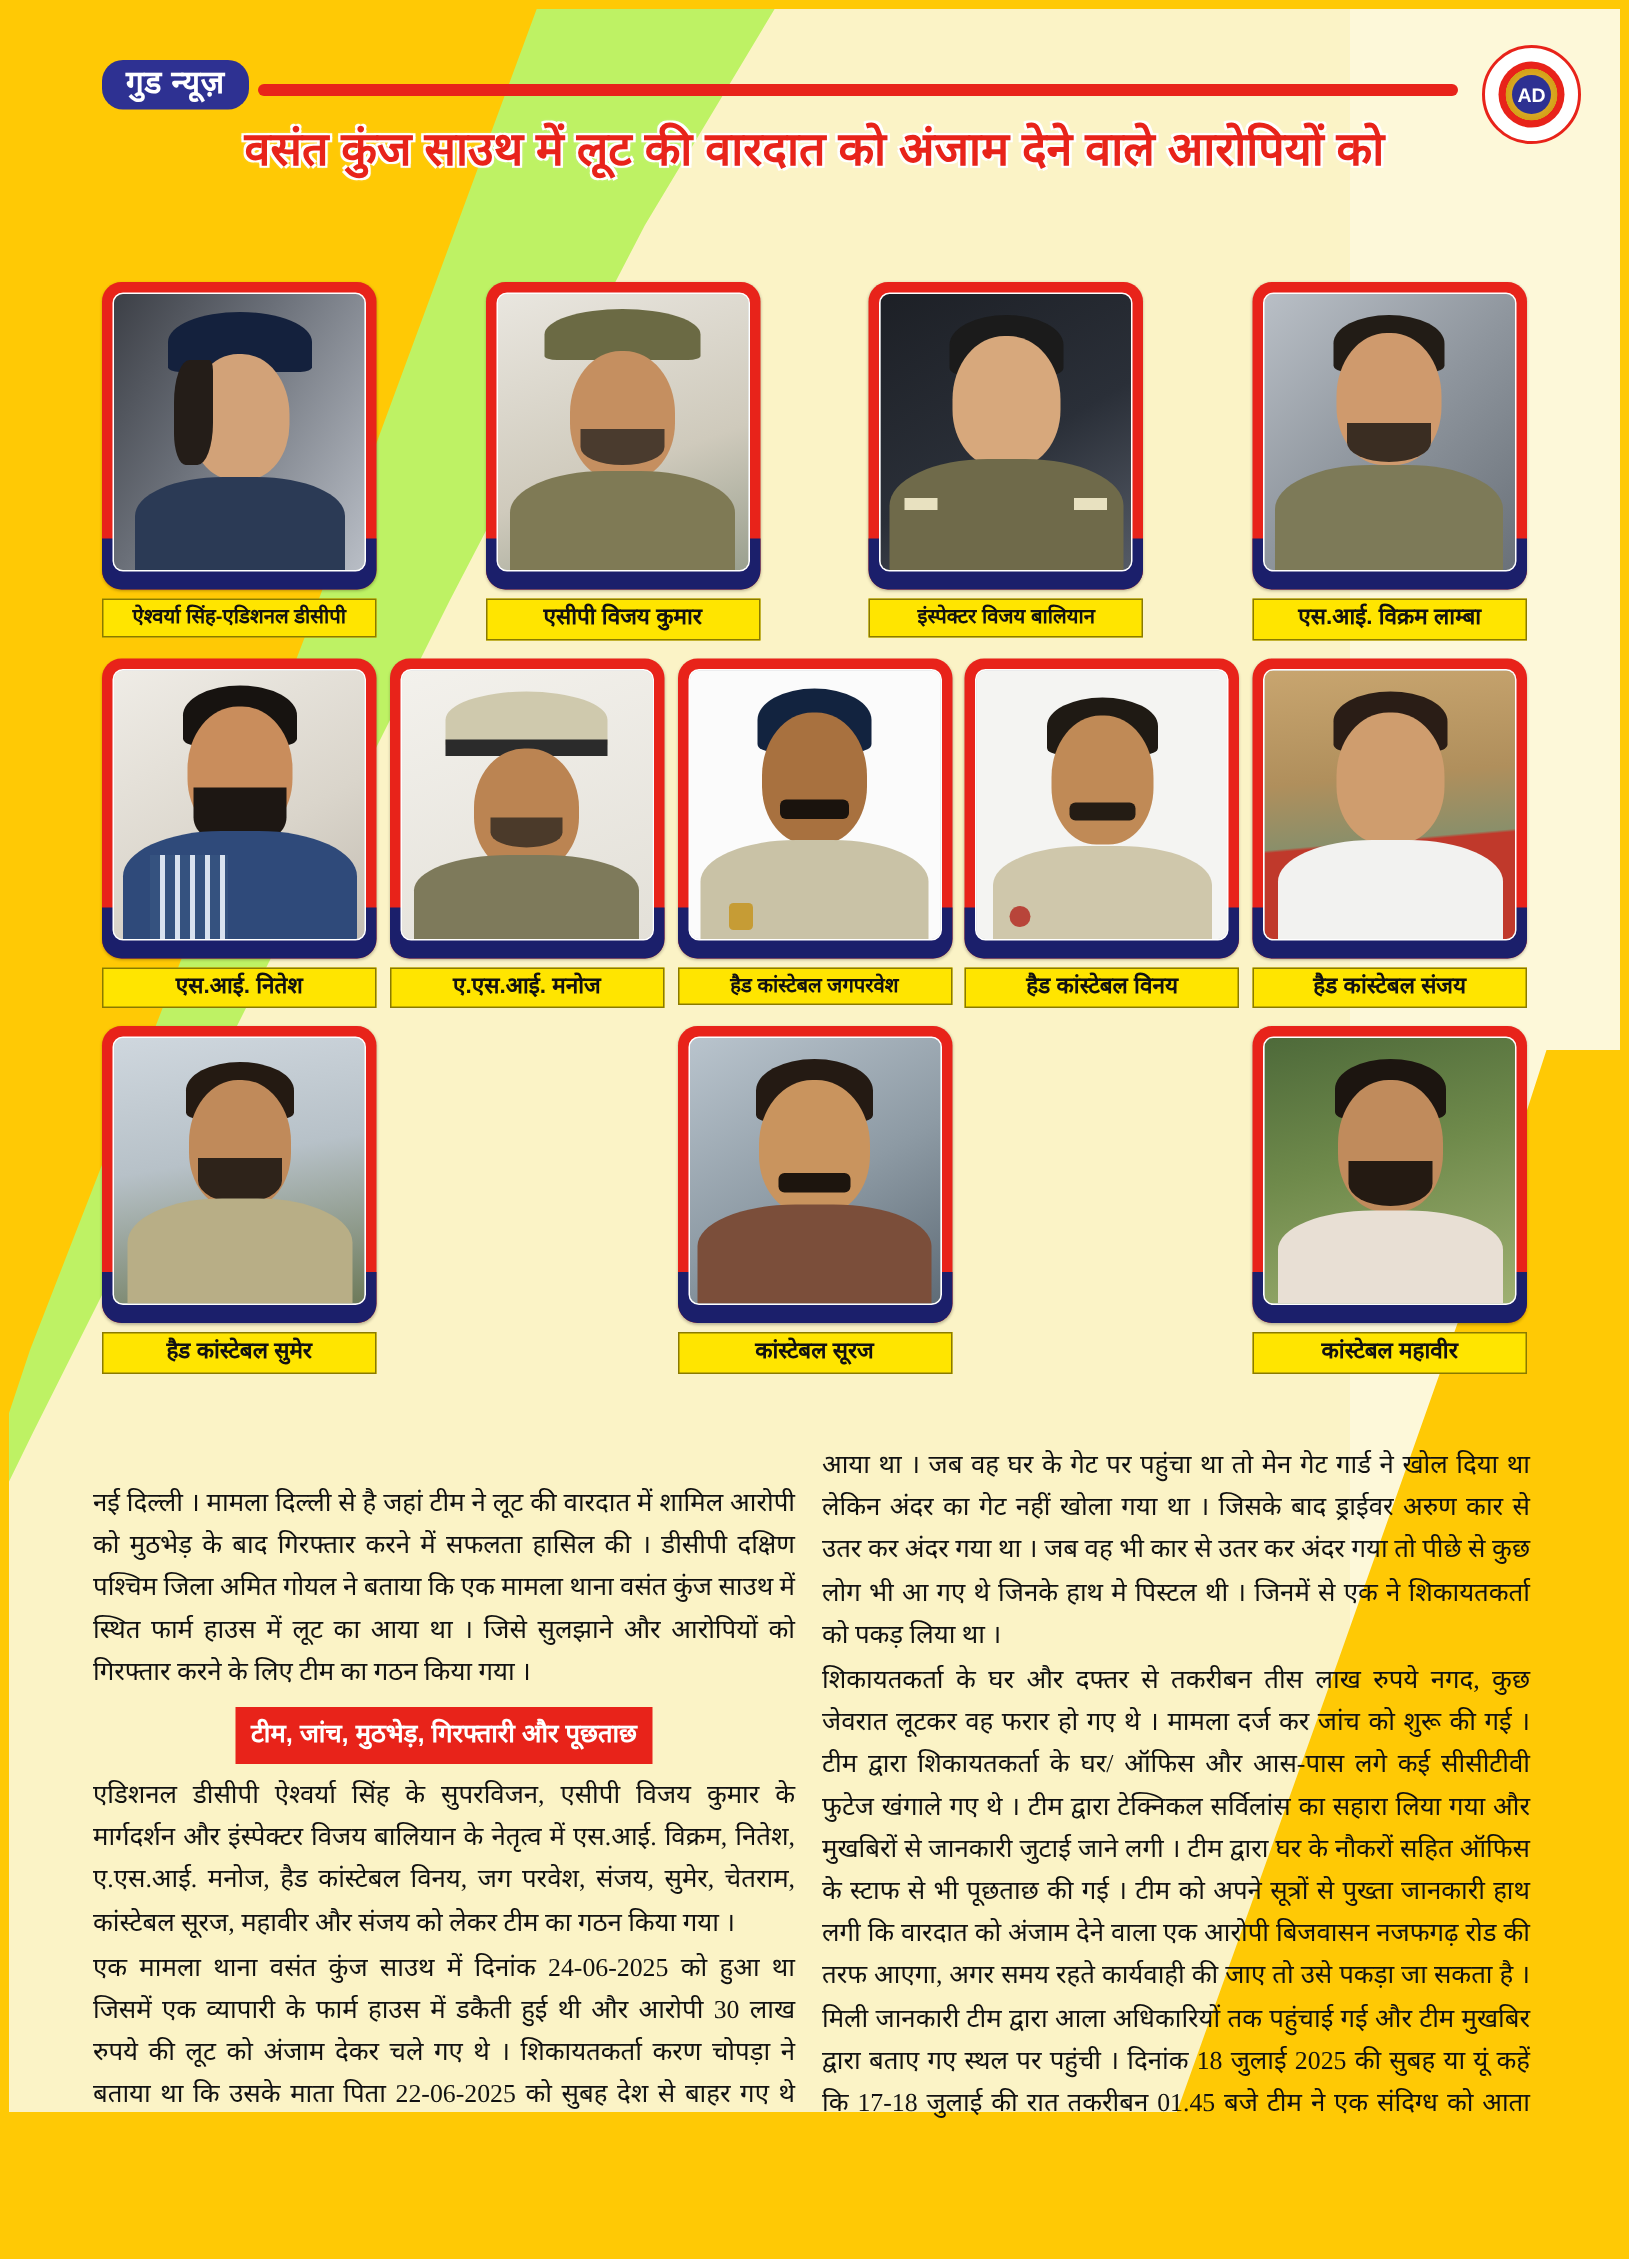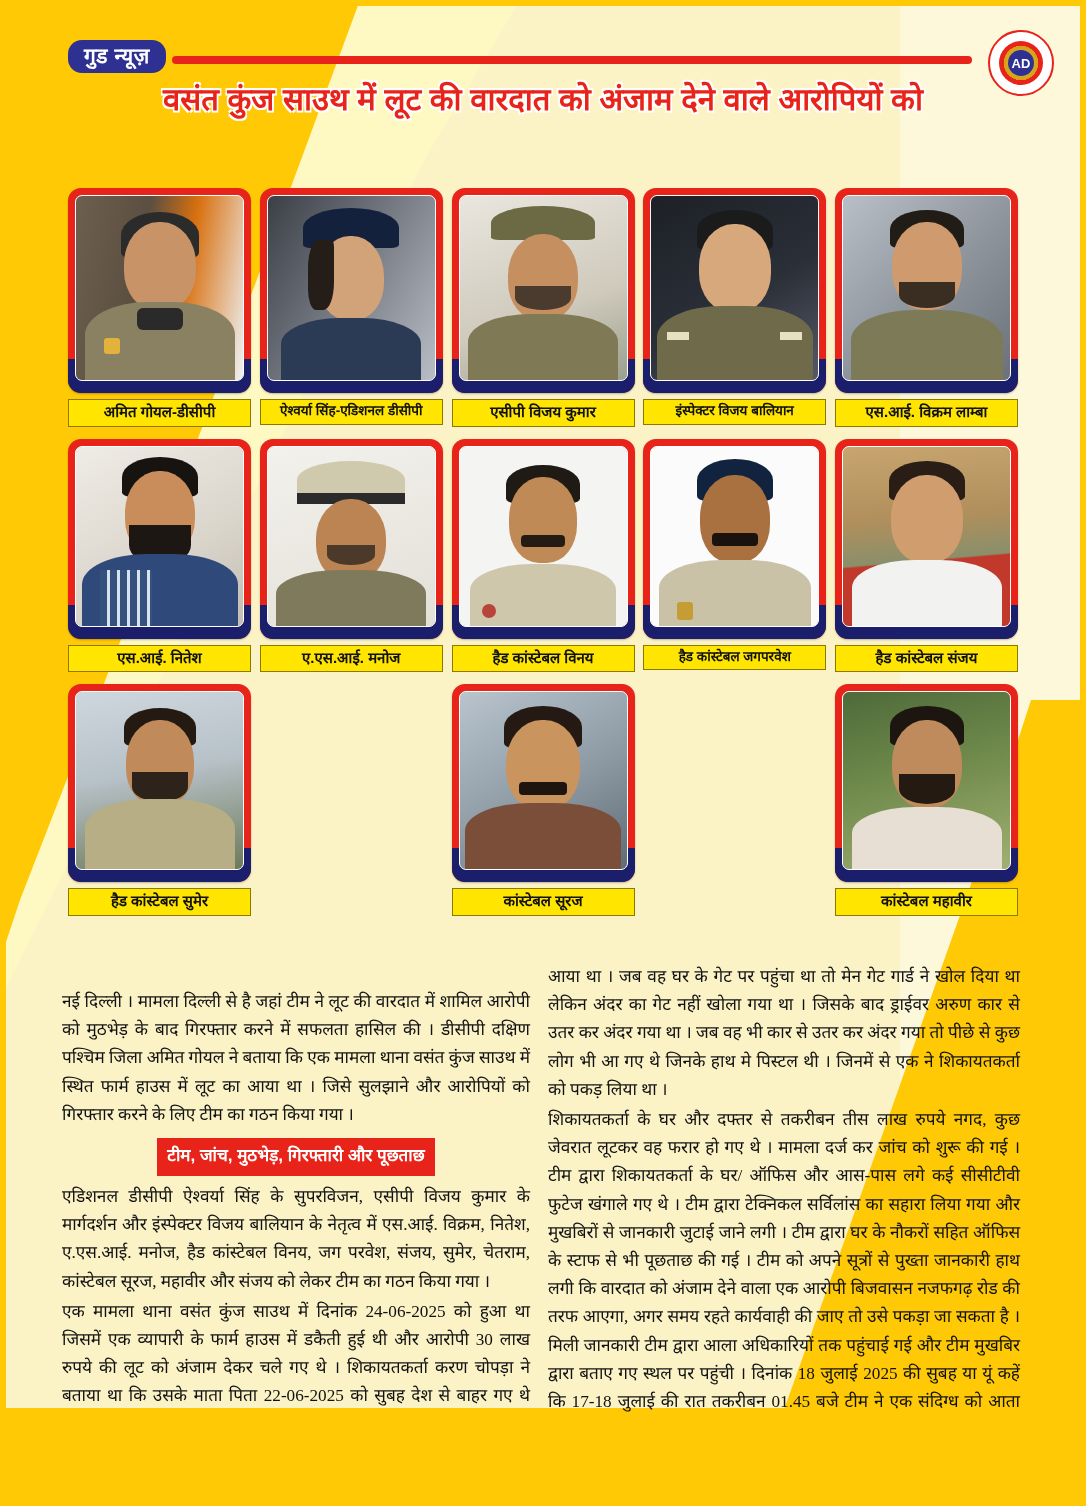--- a/index.html
+++ b/index.html
@@ -4,21 +4,21 @@
 <style>
   html,body{margin:0;padding:0;}
   body{
     width:1086px;height:1506px;
     font-family:"Liberation Serif","DejaVu Serif",serif;
     background:#FFC905;
     overflow:hidden;
   }
   #page{
     position:relative;width:1086px;height:1414px;overflow:hidden;
-    background:#fef9c3;
+    background:#bef264;
   }
   
   .bg-cream{
     position:absolute;inset:0;
     background:#FBF3C6;
     clip-path:polygon(
       
       1086px 0px, 1086px 830px,
       980px 1020px, 930px 1200px, 905px 1345px, 900px 1460px,
       1086px 1460px, 1086px 1506px, 0px 1506px, 0px 1460px,
@@ -232,35 +232,20 @@
     </div>
 
     <div class="headline">
       <span class="l1">वसंत कुंज साउथ में लूट की वारदात को अंजाम देने वाले आरोपियों को</span>
     </div>
 
     <div class="grid">
 
       <div class="row row1">
 
-        <div class="cell">
-          <div class="frame">
-            <div class="photo">
-              <div class="pp">
-                <div class="bgw" style="background:linear-gradient(100deg,#6d5f4e 0%,#5b4f41 38%,#d8700f 62%,#eef2f5 100%)"></div>
-                <div class="hair" style="top:16px;width:78px;height:46px;background:#2b2b2b;"></div>
-                <div class="head" style="top:26px;width:72px;height:88px;background:#c79367;"></div>
-                <div class="body" style="bottom:0;width:150px;height:78px;background:#8a8163;"></div>
-                <div class="collar" style="bottom:50px;width:46px;height:22px;background:#2a2a2a;border-radius:6px;"></div>
-                <div style="position:absolute;left:28px;bottom:26px;width:16px;height:16px;background:#e3b23c;border-radius:3px;"></div>
-              </div>
-            </div>
-          </div>
-          <div class="nameplate">अमित गोयल-डीसीपी</div>
-        </div>
 
         <div class="cell">
           <div class="frame">
             <div class="photo">
               <div class="pp">
                 <div class="bgw" style="background:linear-gradient(120deg,#3c3f46 0%,#6a6f78 40%,#b9bec6 100%)"></div>
                 <div class="cap" style="top:12px;width:96px;height:40px;background:#14213d;"></div>
                 <div class="head" style="top:40px;width:66px;height:84px;background:#d2a278;"></div>
                 <div class="hair" style="top:44px;left:32%;width:26px;height:70px;background:#241d18;border-radius:40% 10% 40% 30%;"></div>
                 <div class="body" style="bottom:0;width:140px;height:62px;background:#2b3a55;"></div>
@@ -349,46 +334,46 @@
               </div>
             </div>
           </div>
           <div class="nameplate">ए.एस.आई. मनोज</div>
         </div>
 
         <div class="cell">
           <div class="frame">
             <div class="photo">
               <div class="pp">
+                <div class="bgw" style="background:#fbfbfb"></div>
+                <div class="hair" style="top:12px;width:76px;height:42px;background:#12233f;"></div>
+                <div class="head" style="top:28px;width:70px;height:88px;background:#a8713f;"></div>
+                <div style="position:absolute;left:50%;transform:translateX(-50%);top:86px;width:46px;height:13px;background:#1a130d;border-radius:4px;"></div>
+                <div class="body" style="bottom:0;width:152px;height:66px;background:#c9c2a6;"></div>
+                <div style="position:absolute;left:26px;bottom:6px;width:16px;height:18px;background:#c69c35;border-radius:3px;"></div>
+              </div>
+            </div>
+          </div>
+          <div class="nameplate sm">हैड कांस्टेबल जगपरवेश</div>
+        </div>
+
+        <div class="cell">
+          <div class="frame">
+            <div class="photo">
+              <div class="pp">
                 <div class="bgw" style="background:#f4f4f2"></div>
                 <div class="hair" style="top:18px;width:74px;height:38px;background:#1f1a14;"></div>
                 <div class="head" style="top:30px;width:68px;height:86px;background:#c08a56;"></div>
                 <div style="position:absolute;left:50%;transform:translateX(-50%);top:88px;width:44px;height:12px;background:#241c14;border-radius:4px;"></div>
                 <div class="body" style="bottom:0;width:146px;height:62px;background:#cfc7ab;"></div>
                 <div style="position:absolute;left:22px;bottom:8px;width:14px;height:14px;background:#b8453a;border-radius:50%;"></div>
               </div>
             </div>
           </div>
           <div class="nameplate">हैड कांस्टेबल विनय</div>
-        </div>
-
-        <div class="cell">
-          <div class="frame">
-            <div class="photo">
-              <div class="pp">
-                <div class="bgw" style="background:#fbfbfb"></div>
-                <div class="hair" style="top:12px;width:76px;height:42px;background:#12233f;"></div>
-                <div class="head" style="top:28px;width:70px;height:88px;background:#a8713f;"></div>
-                <div style="position:absolute;left:50%;transform:translateX(-50%);top:86px;width:46px;height:13px;background:#1a130d;border-radius:4px;"></div>
-                <div class="body" style="bottom:0;width:152px;height:66px;background:#c9c2a6;"></div>
-                <div style="position:absolute;left:26px;bottom:6px;width:16px;height:18px;background:#c69c35;border-radius:3px;"></div>
-              </div>
-            </div>
-          </div>
-          <div class="nameplate sm">हैड कांस्टेबल जगपरवेश</div>
         </div>
 
         <div class="cell">
           <div class="frame">
             <div class="photo">
               <div class="pp">
                 <div class="bgw" style="background:linear-gradient(175deg,#c8a56f 0%,#b08f5c 40%,#8a8f6a 62%,#c0392b 63%,#c0392b 100%)"></div>
                 <div class="hair" style="top:14px;width:76px;height:40px;background:#2a1d16;"></div>
                 <div class="head" style="top:28px;width:72px;height:88px;background:#cf9d6e;"></div>
                 <div class="body" style="bottom:0;width:150px;height:66px;background:#f2f2f0;"></div>

